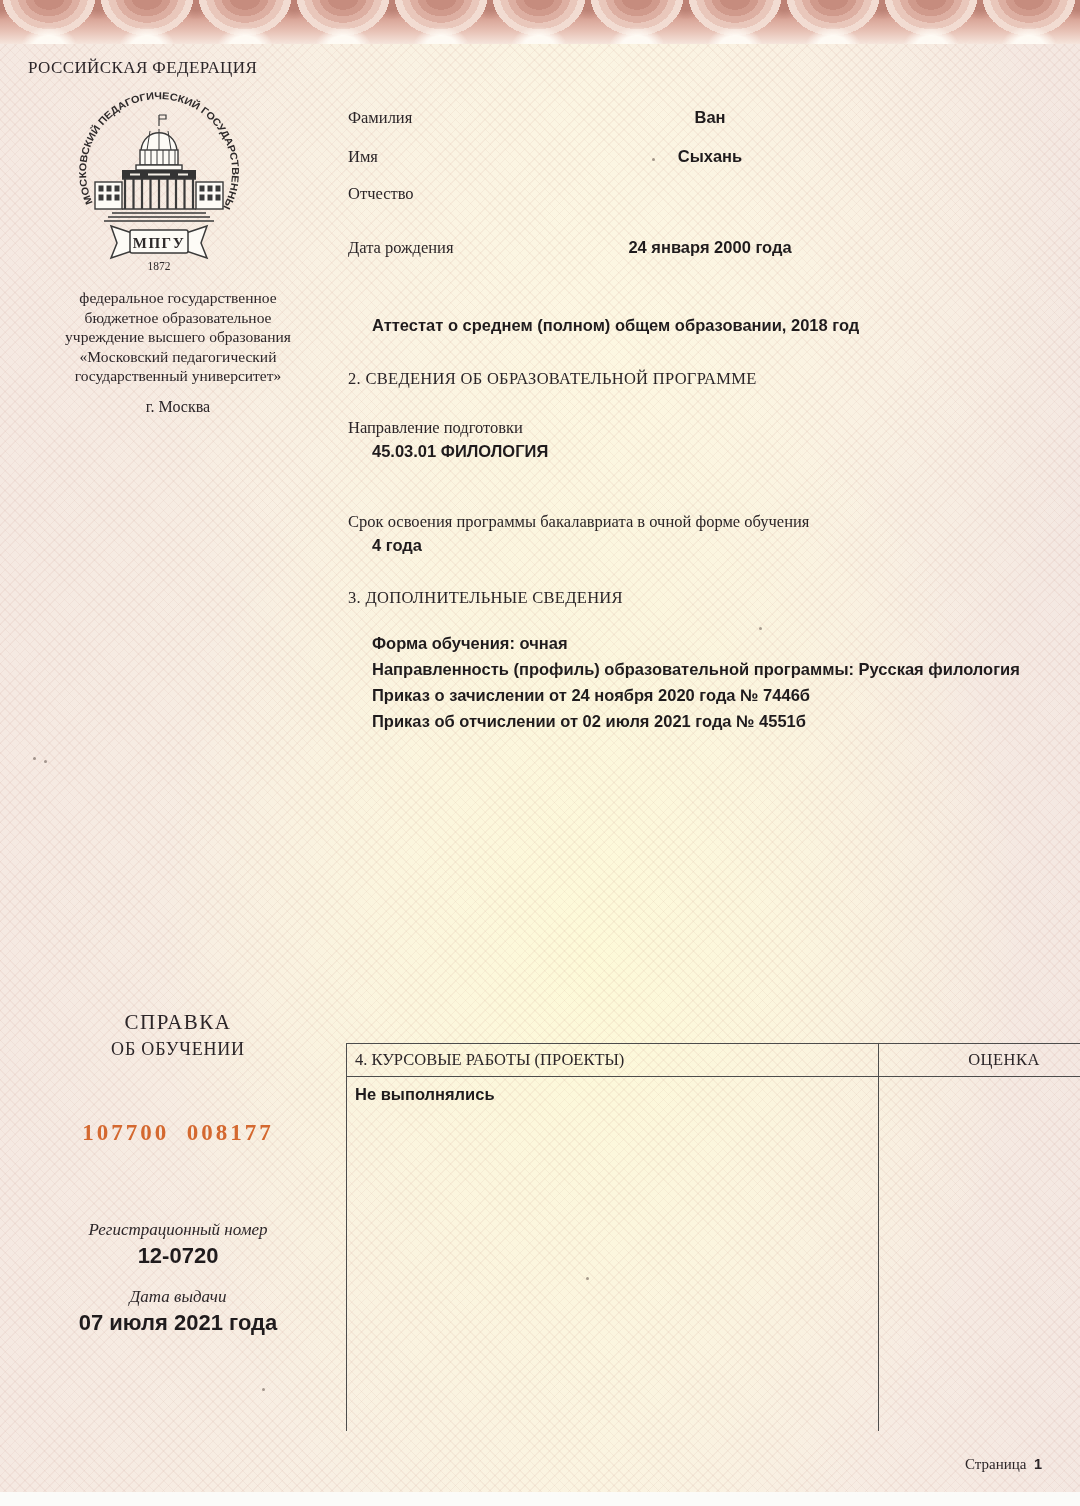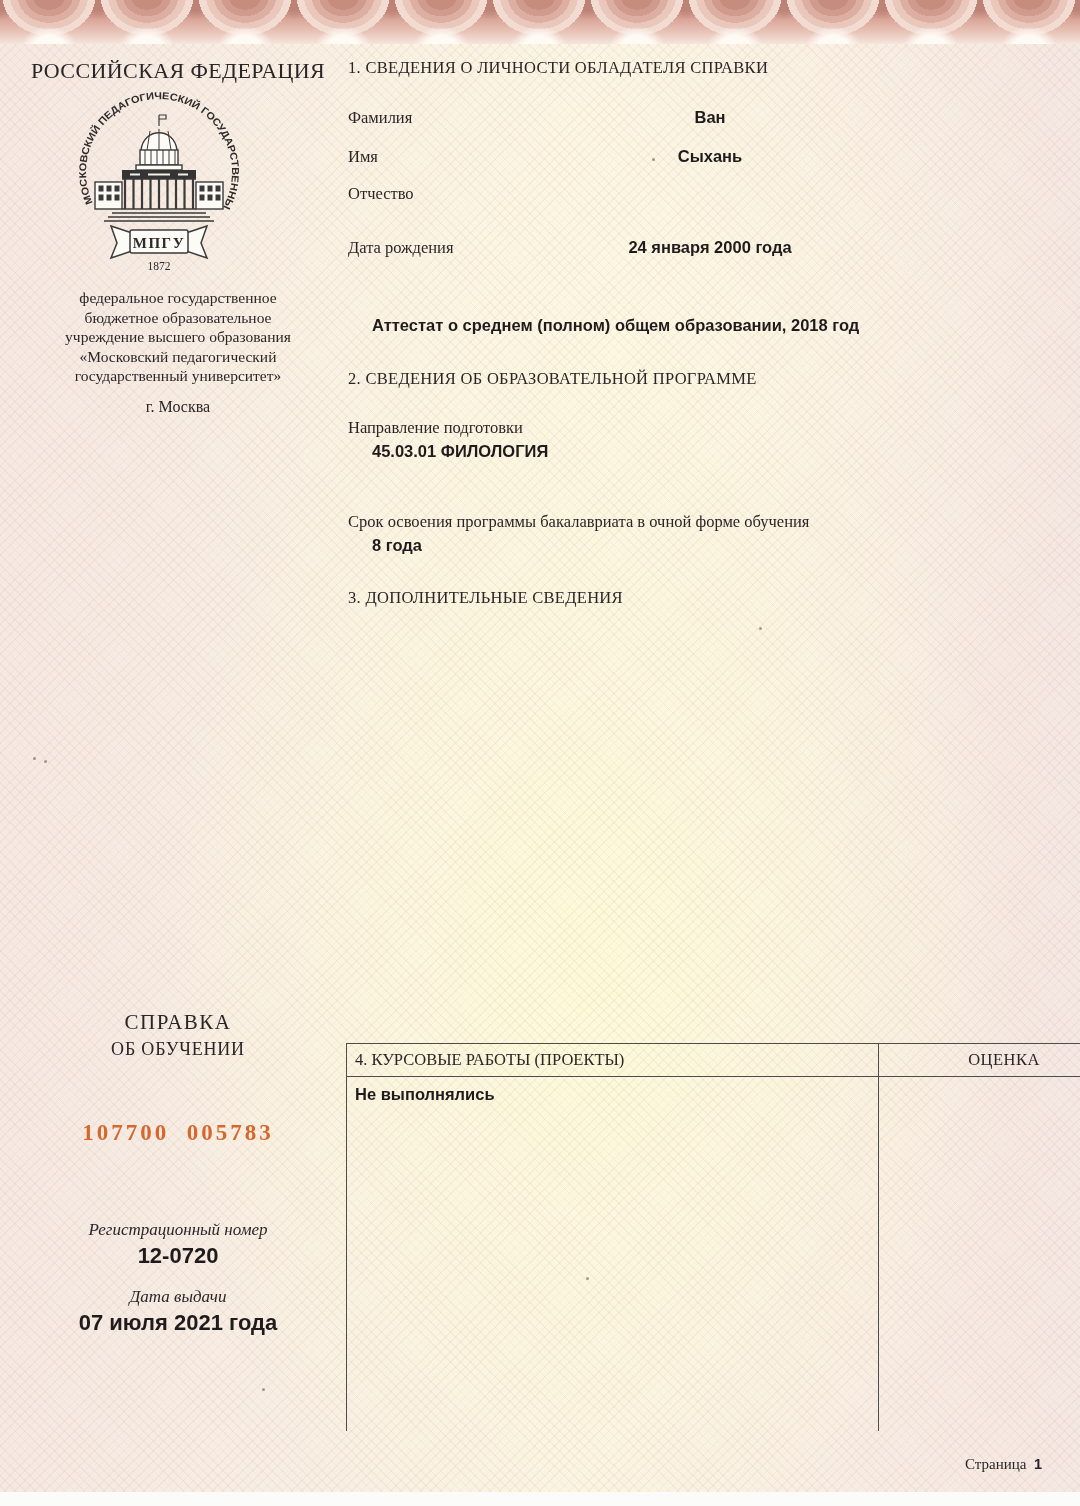--- a/index.html
+++ b/index.html
@@ -25,22 +25,22 @@
       radial-gradient(ellipse 54px 46px at 50% -4px, #c68c7e 0 30%, #d09a8c 30% 44%, #ddafa2 44% 58%, #e9c7bb 58% 72%, #f2dcd2 72% 86%, rgba(246,231,222,0) 86%) repeat-x 0 0 / 98px 44px,
       radial-gradient(ellipse 30px 26px at 50% 0px, rgba(185,127,114,0.85) 0 40%, rgba(185,127,114,0) 75%) repeat-x 49px 0 / 98px 44px,
       linear-gradient(180deg,#cc9184 0%,#d7a294 40%,#e8c3b7 72%,#f5e5dc 100%);
   }
   .scan-bottom { position:absolute; left:0; right:0; bottom:0; height:14px; background:#fbfbf9; }
 
   .speck { position:absolute; width:3px; height:3px; border-radius:50%; background:#5e5049; opacity:.55; }
 
   
   .country {
-    position:absolute; left:28px; top:58px; width:300px; text-align:center;
-    font-size:22px; letter-spacing:.4px; font-weight:400;
+    position:absolute; left:28px; top:58px; width:300px; text-align:left;
+    font-size:17px; letter-spacing:.4px; font-weight:400;
   }
   .emblem { position:absolute; left:64px; top:92px; width:190px; height:182px; }
   .institution {
     position:absolute; left:22px; top:288px; width:312px; text-align:center;
     font-size:15.5px; line-height:19.5px;
   }
   .city { position:absolute; left:28px; top:398px; width:300px; text-align:center; font-size:16px; }
 
   .doc-title { position:absolute; left:28px; top:1010px; width:300px; text-align:center; }
   .doc-title .t1 { font-size:21px; letter-spacing:1.5px; }
@@ -157,55 +157,60 @@
     <div>государственный университет»</div>
   </div>
 
   <div class="city">г. Москва</div>
 
   <div class="doc-title">
     <div class="t1">СПРАВКА</div>
     <div class="t2">ОБ ОБУЧЕНИИ</div>
   </div>
 
-  <div class="serial">107700  005783</div>
+  <div class="serial">107700  008177</div>
 
   <div class="reg-block">
     <div class="lbl-serif">Регистрационный номер</div>
     <div class="val-sans">12-0720</div>
   </div>
 
   <div class="issue-block">
     <div class="lbl-serif">Дата выдачи</div>
     <div class="val-sans">07 июля 2021 года</div>
   </div>
 
-  <div class="sec-title" style="top:58px;">1. СВЕДЕНИЯ О ЛИЧНОСТИ ОБЛАДАТЕЛЯ СПРАВКИ</div>
 
   <div class="s-label" style="top:108px;">Фамилия</div>
   <div class="s-value" style="top:108px;">Ван</div>
 
   <div class="s-label" style="top:147px;">Имя</div>
   <div class="s-value" style="top:147px;">Сыхань</div>
 
   <div class="s-label" style="top:184px;">Отчество</div>
   <div class="s-value" style="top:184px;"></div>
 
   <div class="s-label" style="top:238px;">Дата рождения</div>
   <div class="s-value" style="top:238px;">24 января 2000 года</div>
 
   <div class="ind-value" style="top:316px;">Аттестат о среднем (полном) общем образовании, 2018 год</div>
 
   <div class="sec-title" style="top:369px;">2. СВЕДЕНИЯ ОБ ОБРАЗОВАТЕЛЬНОЙ ПРОГРАММЕ</div>
   <div class="s-label" style="top:418px;">Направление подготовки</div>
   <div class="ind-value" style="top:442px;">45.03.01 ФИЛОЛОГИЯ</div>
   <div class="s-label" style="top:512px; width:690px;">Срок освоения программы бакалавриата в очной форме обучения</div>
-  <div class="ind-value" style="top:536px;">8 года</div>
+  <div class="ind-value" style="top:536px;">4 года</div>
 
   <div class="sec-title" style="top:588px;">3. ДОПОЛНИТЕЛЬНЫЕ СВЕДЕНИЯ</div>
+  <div class="s3-lines">
+    <div>Форма обучения: очная</div>
+    <div>Направленность (профиль) образовательной программы: Русская филология</div>
+    <div>Приказ о зачислении от 24 ноября 2020 года № 7446б</div>
+    <div>Приказ об отчислении от 02 июля 2021 года № 4551б</div>
+  </div>
 
   <div class="course-table">
     <div class="ct-header">
       <div class="ct-h1">4. КУРСОВЫЕ РАБОТЫ (ПРОЕКТЫ)</div>
       <div class="ct-h2">ОЦЕНКА</div>
     </div>
     <div class="ct-body">
       <div class="ct-b1">Не выполнялись</div>
       <div class="ct-b2"></div>
     </div>

